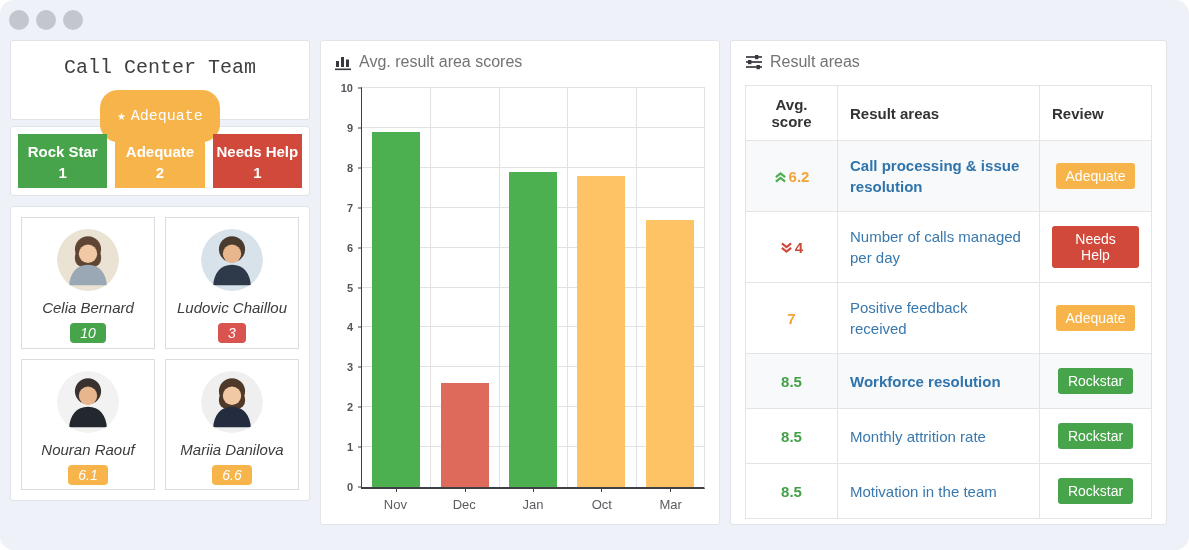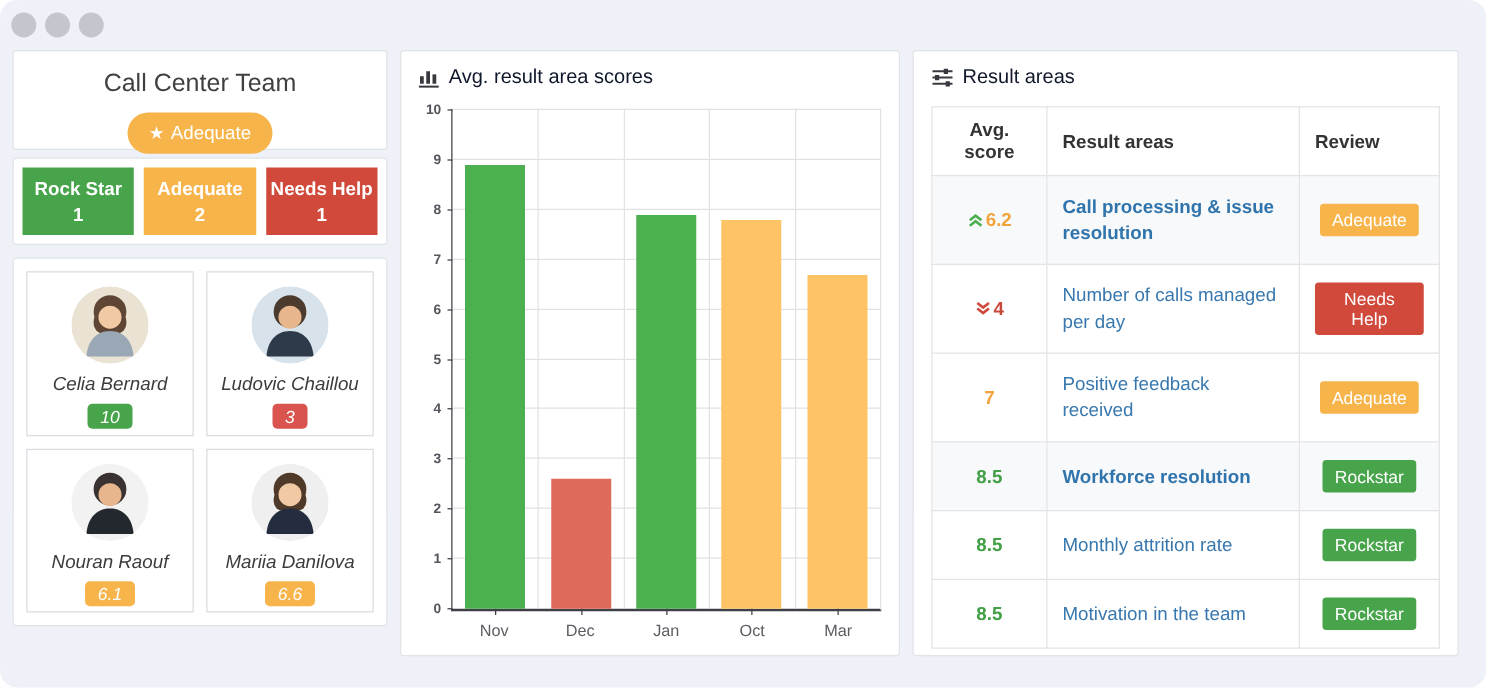--- a/index.html
+++ b/index.html
@@ -11,37 +11,37 @@
   .dot { width:20px; height:20px; border-radius:50%; background:#c3c6cc; margin-right:7px; }
 
   
   .content { display:flex; gap:10px; padding:0 22px 0 10px; }
   .col-left { width:300px; flex:0 0 300px; }
   .col-mid  { width:400px; flex:0 0 400px; }
   .col-right{ flex:1; }
   .panel { background:#ffffff; border:1px solid #e0e3e8; border-radius:3px; }
 
   
-  .team-card { height:80px; text-align:center; }
+  .team-card { height:80px; text-align:center;font-family:Liberation Mono, monospace; }
   .team-title { font-size:20px; color:#404040; margin-top:15px; font-weight:400; }
-  .team-badge { display:inline-block; margin-top:11px; background:#f6b44b; color:#ffffff; font-size:15px; padding:8px 17px; border-radius:18px; }
+  .team-badge { display:inline-block; margin-top:11px; background:#f6b44b; color:#ffffff; font-size:15px; padding:17px 17px; border-radius:18px; }
   .team-badge .star { margin-right:5px; font-size:14px; }
   .status-card { margin-top:6px; padding:7px; height:70px; }
   .status-row { display:flex; gap:8px; height:100%; }
   .status-box { flex:1; color:#ffffff; text-align:center; font-weight:bold; font-size:15px; padding-top:7px; line-height:1.4; cursor:pointer; }
   .members-card { margin-top:10px; height:295px; padding:10px; }
   .members-grid { display:grid; grid-template-columns:1fr 1fr; grid-template-rows:1fr 1fr; gap:10px; height:100%;font-style:italic; }
   .member { border:1px solid #d9dce1; text-align:center; padding-top:11px; cursor:pointer; background:#fff; }
   .avatar { width:62px; height:62px; border-radius:50%; overflow:hidden; margin:0 auto; }
   .member-name { font-size:15px; color:#3c3c3c; margin-top:8px; }
   .member-score { display:inline-block; margin-top:7px; color:#fff; font-size:14px; padding:2px 10px; border-radius:4px; }
 
   
   .chart-panel { height:485px; padding:12px 14px; }
-  .panel-title { display:flex; align-items:center; gap:7px; font-size:16px; color:#0f172a; }
+  .panel-title { display:flex; align-items:center; gap:7px; font-size:16px; color:#737373; }
   .panel-title svg { flex:0 0 auto; }
   .chart-wrap { margin-top:16px; position:relative; padding-left:26px; }
   .plot { position:relative; height:402px; border:1px solid #e2e2e2; border-left:1px solid #3f3f46; border-bottom:2px solid #3f3f46; }
   .hgrid { position:absolute; left:0; right:0; height:1px; background:#e2e2e2; }
   .vgrid { position:absolute; top:0; bottom:0; width:1px; background:#e2e2e2; }
   .ylab { position:absolute; right:100%; margin-right:9px; transform:translateY(-50%); font-size:11px; font-weight:bold; color:#54555c; }
   .ytick { position:absolute; right:100%; width:4px; height:1px; background:#3f3f46; transform:translateY(-50%); }
   .bar-col { position:absolute; bottom:0; display:flex; justify-content:center; align-items:flex-end; }
   .bar { width:48px; }
   .xtick { position:absolute; top:100%; width:1px; height:5px; background:#3f3f46; }

